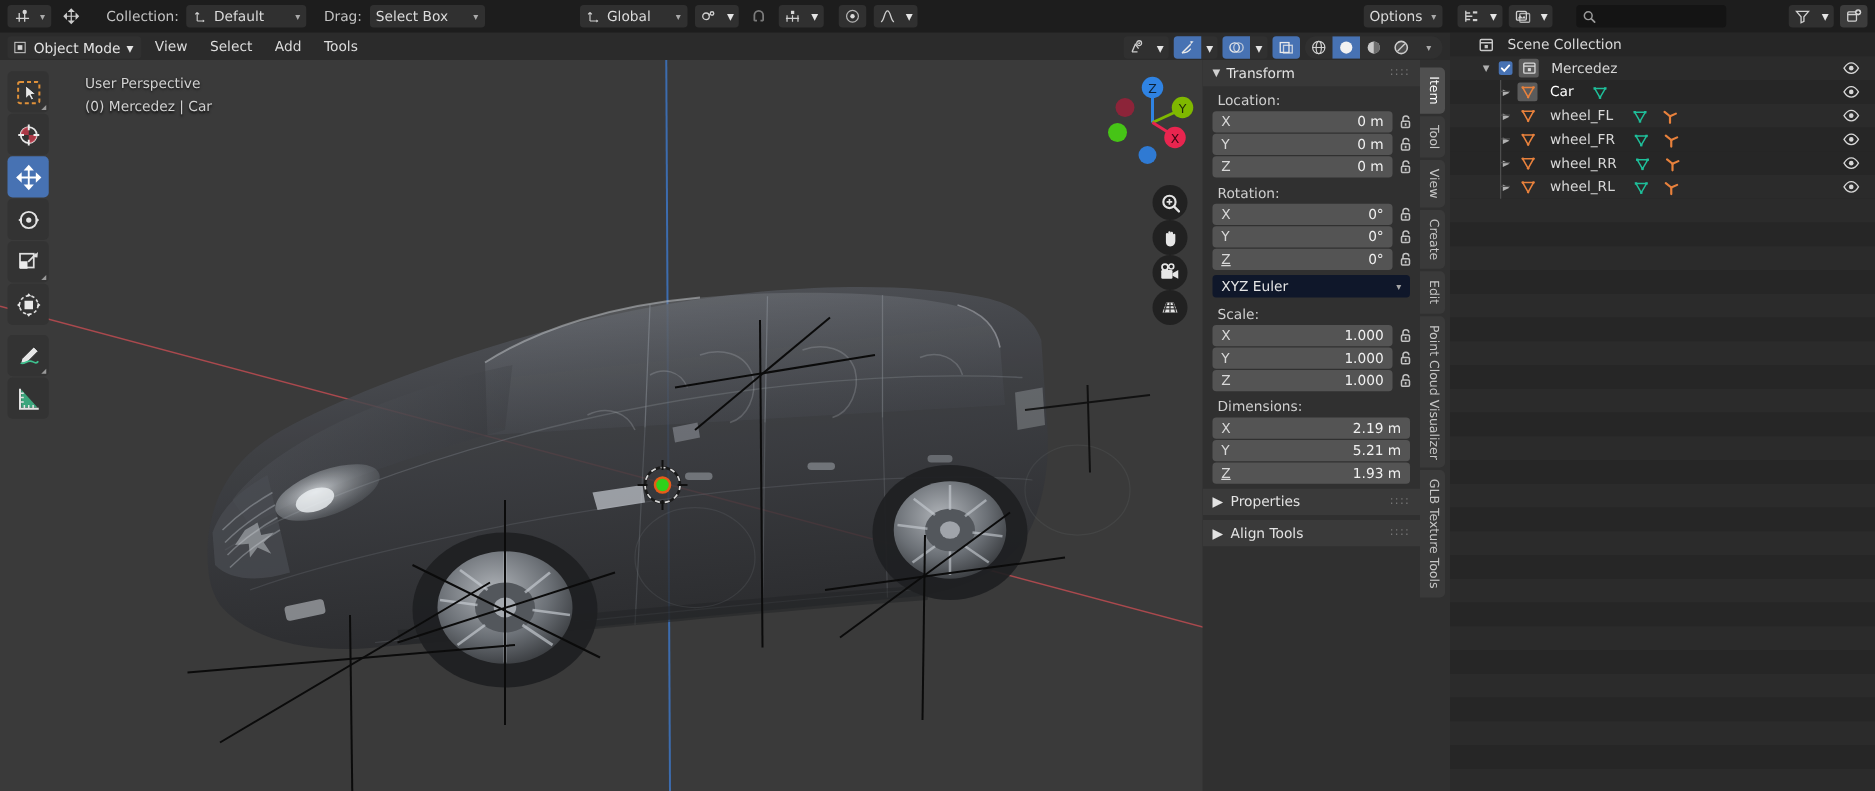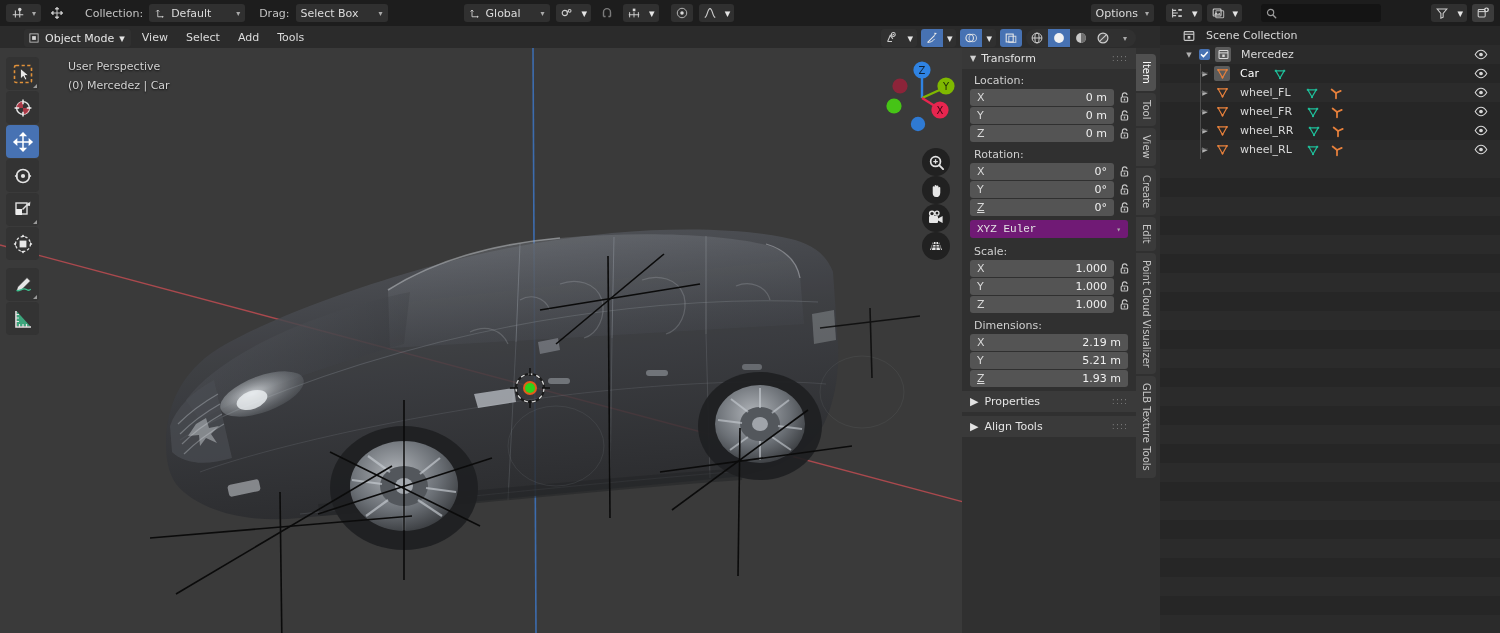--- a/index.html
+++ b/index.html
@@ -15,21 +15,21 @@
 
   
   .topbar {
     position: absolute; left: 0; top: 0; width: 1160px; height: 26px;
     background: #1d1d1d;
     display: flex; align-items: center; gap: 6px; padding: 0 6px;
   }
   .tool-header {
     position: absolute; left: 0; top: 26px; width: 1160px; height: 24px;
     background: #2b2b2b;
-    display: flex; align-items: center; gap: 4px; padding: 0 24px;
+    display: flex; align-items: center; gap: 4px; padding: 0 6px;
   }
   .outliner-header {
     position: absolute; left: 1160px; top: 0; width: 340px; height: 26px;
     background: #1d1d1d;
     display: flex; align-items: center; gap: 5px; padding: 0 6px;
   }
 
   .hlabel { color: #c3c3c3; font-size: 11px; white-space: nowrap; }
 
   .drop {
@@ -139,23 +139,23 @@
   .field-row { display: flex; align-items: center; gap: 4px; padding: 0 4px 0 8px; margin-bottom: 1px; }
   .field {
     flex: 1; height: 17px; background: #545454; border-radius: 3px;
     display: flex; align-items: center; justify-content: space-between;
     padding: 0 7px; color: #e6e6e6; font-size: 11px;
   }
   .field .fv { color: #f0f0f0; }
   .field .fk { color: #d8d8d8; }
   .lock { width: 14px; display: flex; justify-content: center; }
   .enum {
-    margin: 4px 8px 2px 8px; height: 18px; background: #701a75; border-radius: 3px;
+    margin: 4px 8px 2px 8px; height: 18px; background: #0f172a; border-radius: 3px;
     display: flex; align-items: center; justify-content: space-between;
-    padding: 0 7px; color: #e4e4e4; font-size: 11px; font-family: Liberation Mono, monospace;
+    padding: 0 7px; color: #e4e4e4; font-size: 11px;
   }
   .subhead {
     display: flex; align-items: center; gap: 6px;
     height: 21px; padding: 0 8px; margin-top: 4px;
     background: #3a3a3a; color: #e3e3e3; font-size: 11px;
   }
   .dim-field { padding-right: 8px; }
 
   
   .vtabs {

